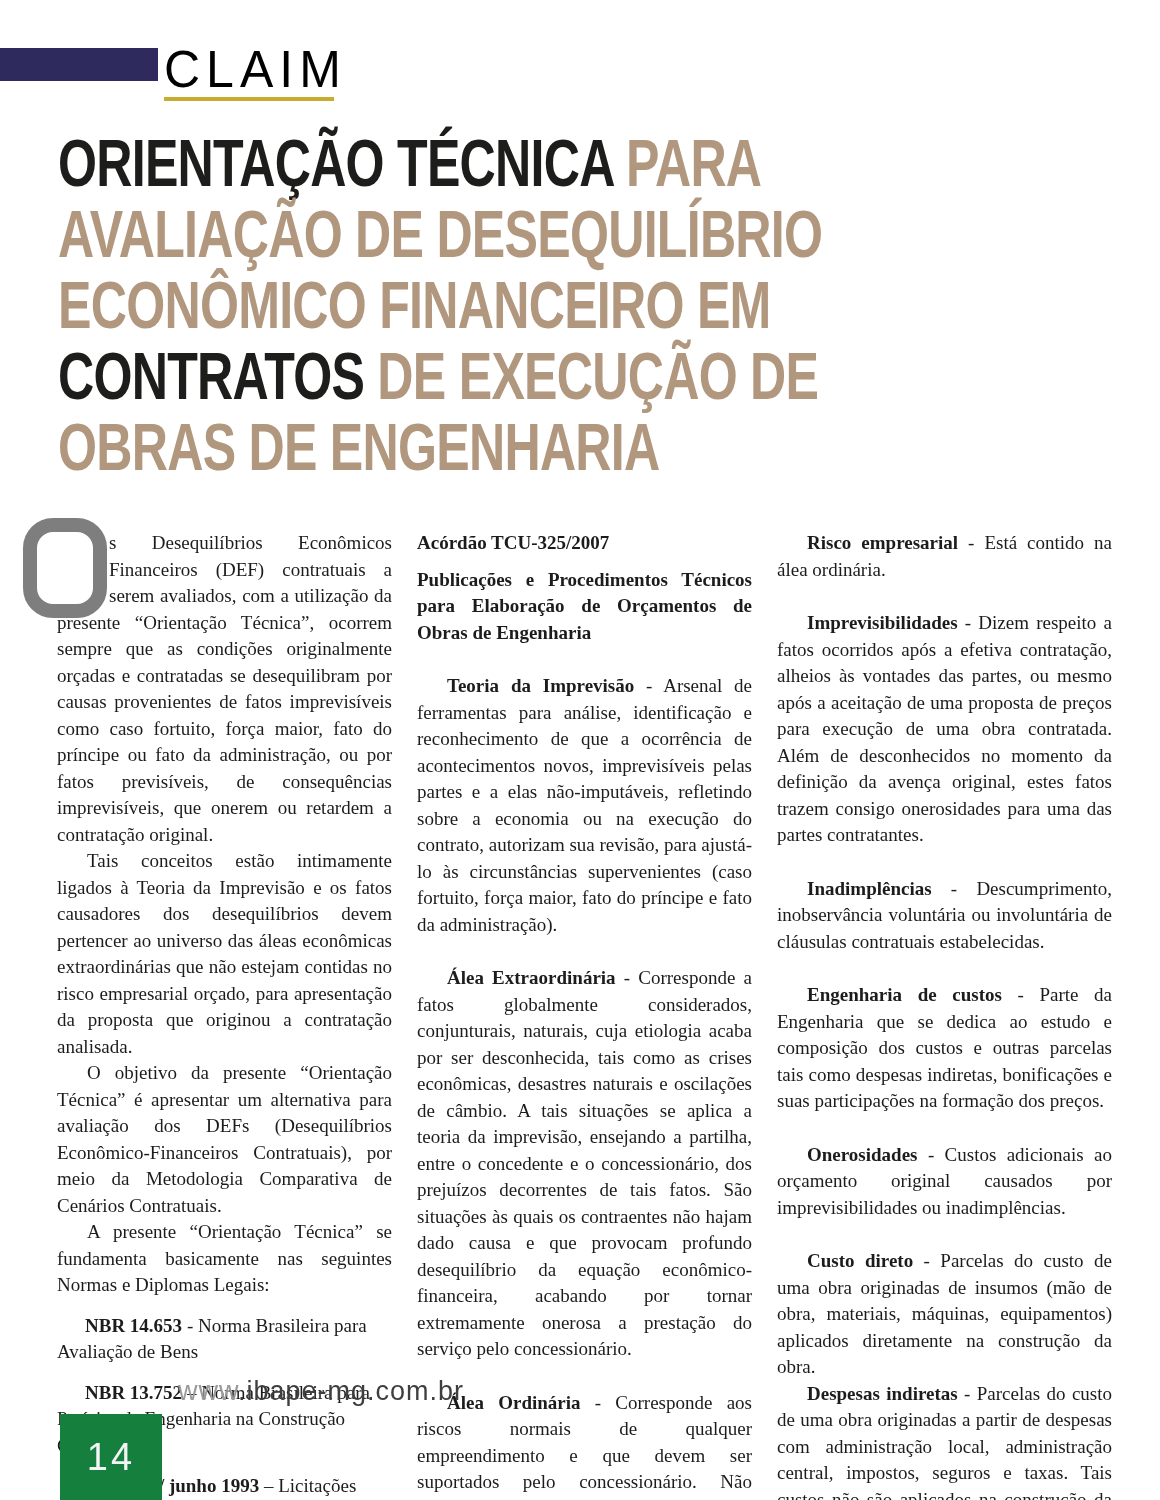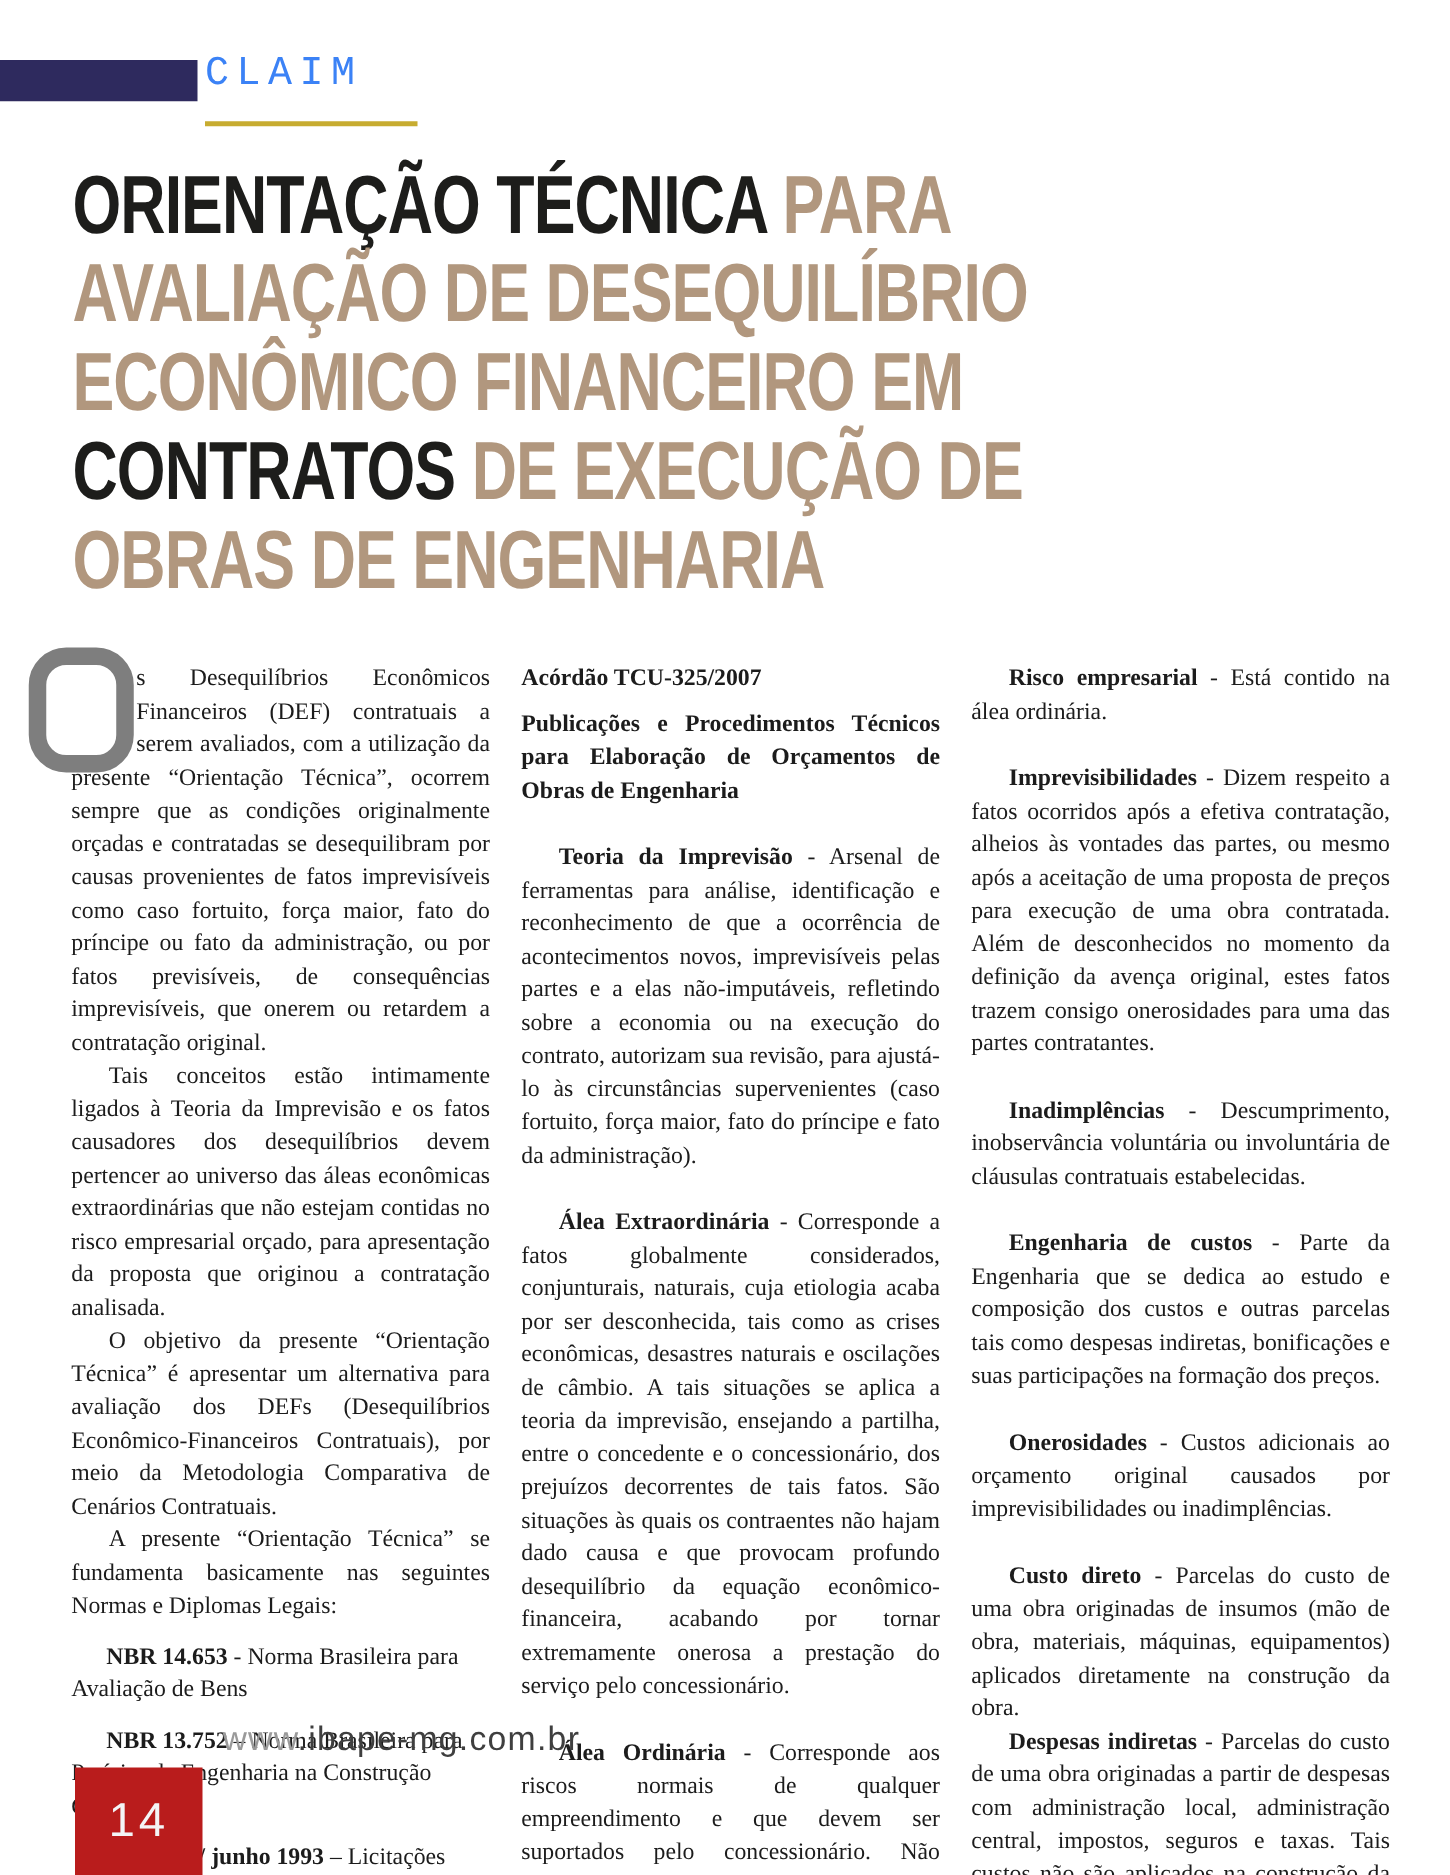--- a/index.html
+++ b/index.html
@@ -1,22 +1,22 @@
 <!DOCTYPE html>
 <html lang="pt"><head>
 <meta charset="utf-8">
 <style>
   html,body{margin:0;padding:0;background:#ffffff;}
   .page{position:relative;width:1160px;height:1500px;background:#ffffff;overflow:hidden;
         font-family:"Liberation Serif", serif;}
 
   
   .topbar{position:absolute;left:0;top:48px;width:158px;height:33px;background:#2e2a5e;}
-  .claim{position:absolute;left:164px;top:40px;font-family:Liberation Mono, monospace;
-         font-size:32px;font-weight:400;letter-spacing:6px;color:#3b82f6;transform:scaleY(1.02);
+  .claim{position:absolute;left:164px;top:40px;font-family:Liberation Sans, sans-serif;
+         font-size:50px;font-weight:400;letter-spacing:6px;color:#000000;transform:scaleY(1.02);
          transform-origin:0 0;}
   .claim-underline{position:absolute;left:164px;top:97px;width:170px;height:4px;background:#c7ac30;}
 
   
   .title{position:absolute;left:58px;top:128px;font-family:"Liberation Sans", sans-serif;font-weight:700;}
   .title-line{font-size:66px;line-height:71px;white-space:nowrap;transform:scaleX(0.76);
               transform-origin:0 50%;letter-spacing:-1px;}
   .t-black{color:#1d1d1b}
   .t-tan{color:#b1977e}
 
@@ -39,21 +39,21 @@
   
   .h-bold{font-weight:700;text-align:justify;}
   .h2-gap{margin-top:10px !important;}
   .intro-gap{margin-top:36px !important;}
   .term-p{margin-top:27px !important;text-indent:30px;}
   .term-p b{font-weight:700;}
   .first-term{margin-top:0 !important;}
   .no-gap{margin-top:0 !important;}
 
   
-  .pagebox{position:absolute;left:60px;top:1414px;width:102px;height:86px;background:#b91c1c;
+  .pagebox{position:absolute;left:60px;top:1414px;width:102px;height:86px;background:#15803d;
            display:flex;align-items:center;justify-content:center;}
   .pagenum{color:#f4f4f6;font-family:"Liberation Sans", sans-serif;font-size:38px;
            font-weight:400;letter-spacing:3px;}
   .url{position:absolute;left:178px;top:1376px;font-family:"Liberation Sans", sans-serif;
        font-size:27px;letter-spacing:1px;color:#3f3f3f;}
   .url .light{color:#9a9a9a;}
 </style>
 </head>
 <body>
 

